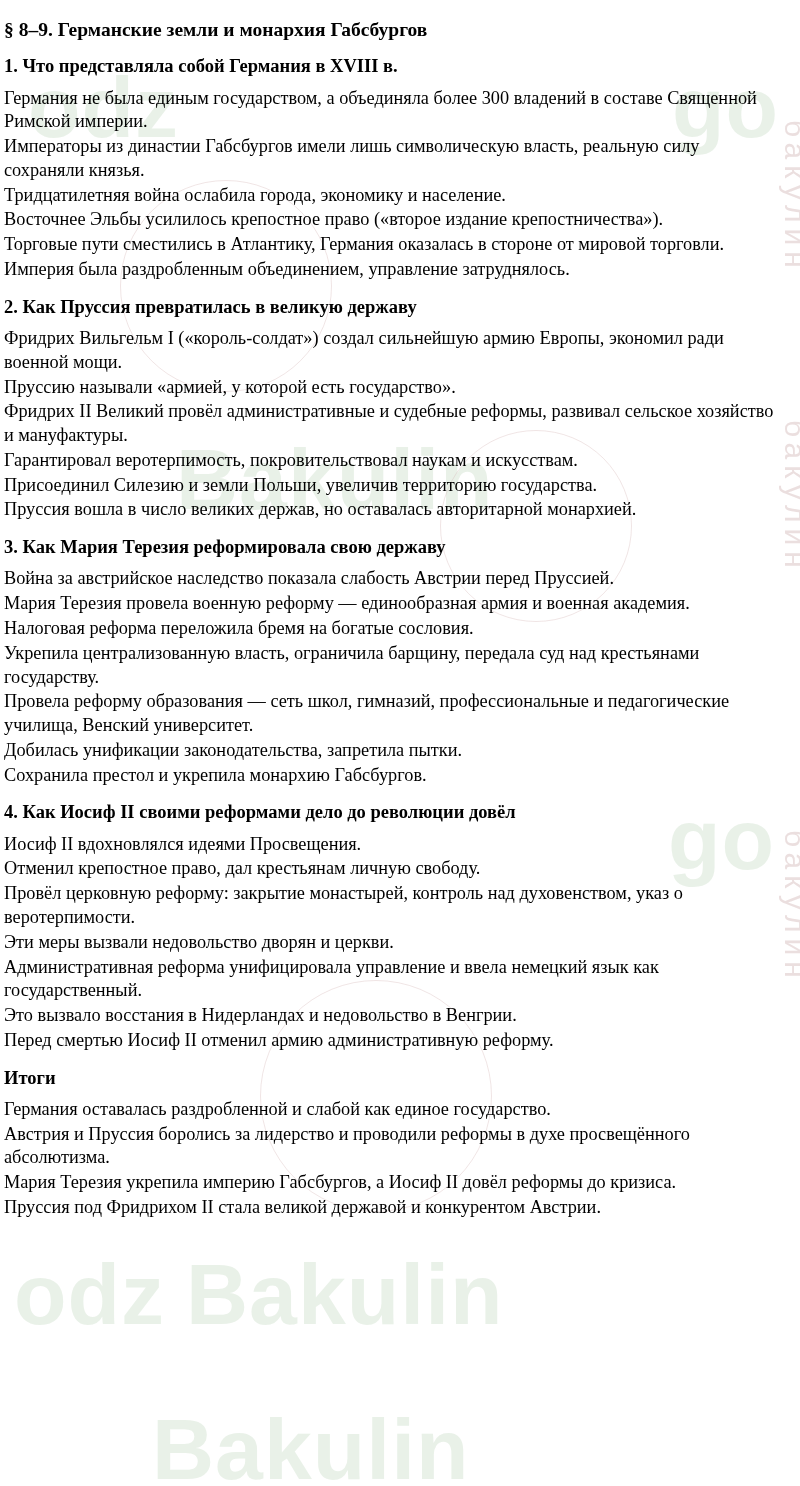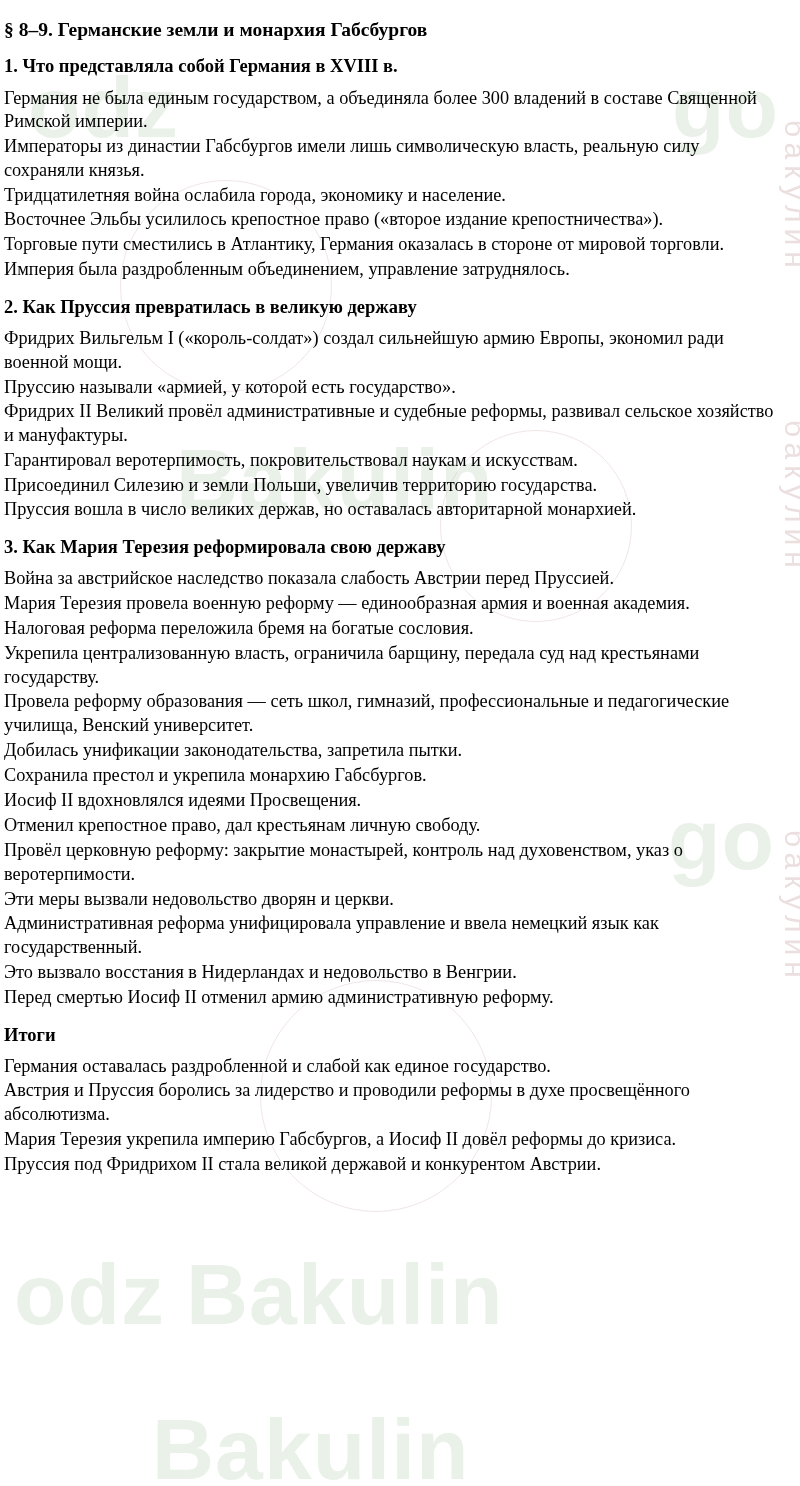--- a/index.html
+++ b/index.html
@@ -121,20 +121,21 @@
         <h2 class="q-title">3. Как Мария Терезия реформировала свою державу</h2>
         <p class="line">Война за австрийское наследство показала слабость Австрии перед Пруссией.</p>
         <p class="line">Мария Терезия провела военную реформу — единообразная армия и военная академия.</p>
         <p class="line">Налоговая реформа переложила бремя на богатые сословия.</p>
         <p class="line">Укрепила централизованную власть, ограничила барщину, передала суд над крестьянами государству.</p>
         <p class="line">Провела реформу образования — сеть школ, гимназий, профессиональные и педагогические училища, Венский университет.</p>
         <p class="line">Добилась унификации законодательства, запретила пытки.</p>
         <p class="line">Сохранила престол и укрепила монархию Габсбургов.</p>
       </div>
       <div class="block">
+        <h2 class="q-title">4. Как Иосиф II своими реформами дело до революции довёл</h2>
         <p class="line">Иосиф II вдохновлялся идеями Просвещения.</p>
         <p class="line">Отменил крепостное право, дал крестьянам личную свободу.</p>
         <p class="line">Провёл церковную реформу: закрытие монастырей, контроль над духовенством, указ о веротерпимости.</p>
         <p class="line">Эти меры вызвали недовольство дворян и церкви.</p>
         <p class="line">Административная реформа унифицировала управление и ввела немецкий язык как государственный.</p>
         <p class="line">Это вызвало восстания в Нидерландах и недовольство в Венгрии.</p>
         <p class="line">Перед смертью Иосиф II отменил армию административную реформу.</p>
       </div>
       <div class="block">
         <h2 class="q-title">Итоги</h2>

